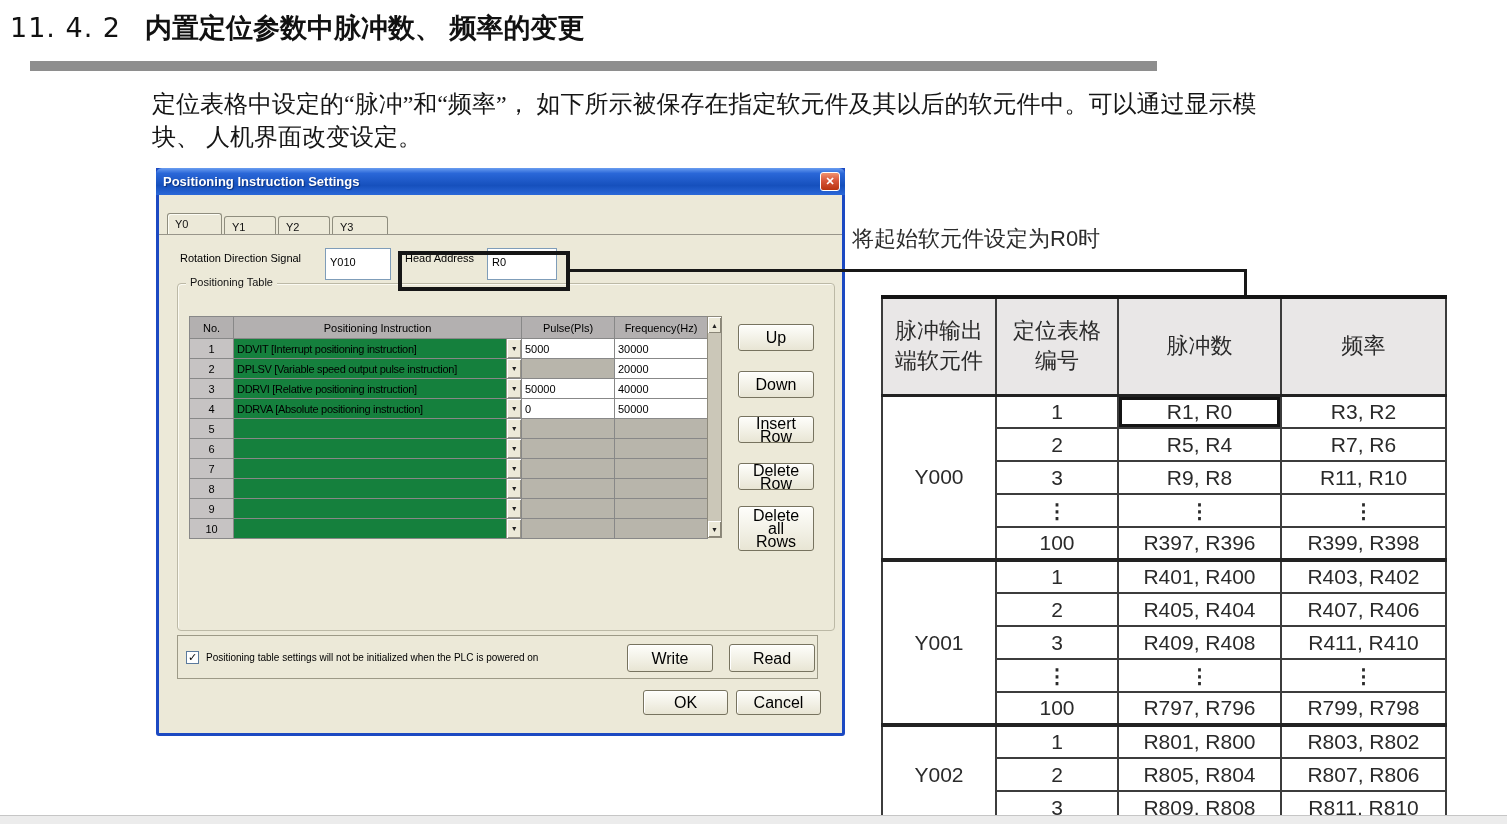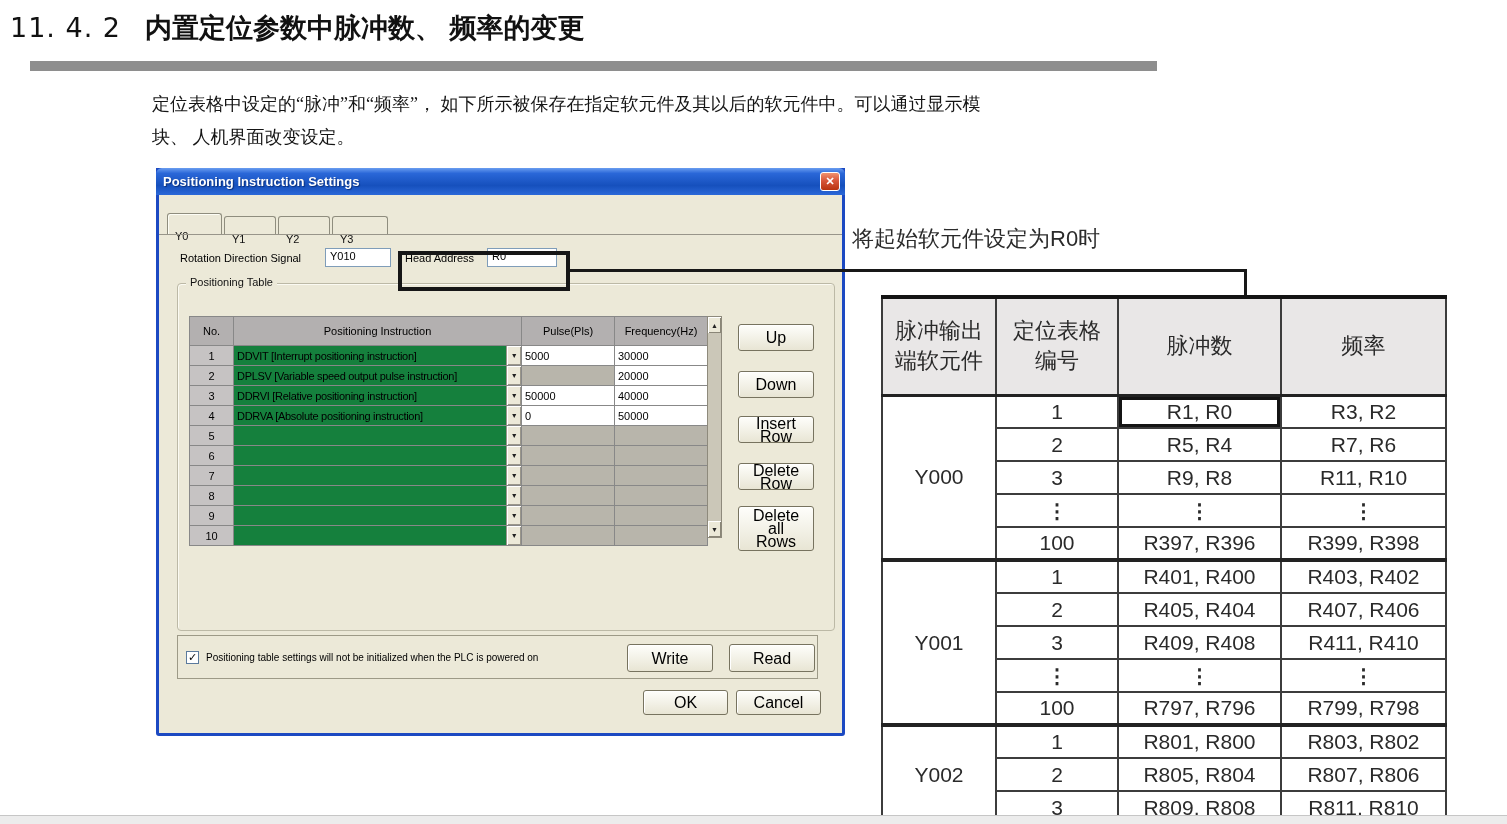--- a/index.html
+++ b/index.html
@@ -6,48 +6,48 @@
   body { background:#fff; }
   .page { position:relative; width:1507px; height:824px; background:#ffffff;
           font-family:"Liberation Sans",sans-serif; overflow:hidden; color:#111; }
 
   
   .heading { position:absolute; left:10px; top:10px; display:flex; gap:24px; align-items:baseline; white-space:nowrap; }
   .sec-num { font-size:27px; font-family:"DejaVu Sans",sans-serif; letter-spacing:1px; }
   .sec-title { font-size:27px; font-weight:bold; }
   .heading-rule { position:absolute; left:30px; top:61px; width:1127px; height:10px; background:#8e8e8e; }
   .body-text { position:absolute; left:152px; top:88px; font-family:"Liberation Serif",serif;
-               font-size:18px; line-height:33px; color:#151515; white-space:nowrap; }
+               font-size:24px; line-height:33px; color:#151515; white-space:nowrap; }
 
   
   .dialog { position:absolute; left:156px; top:168px; width:689px; height:568px;
             background:#ece9d8; border:3px solid #1c49c2; border-radius:0 0 3px 3px; }
   .titlebar { position:absolute; left:-3px; right:-3px; top:-3px; height:27px;
               background:linear-gradient(180deg,#6a9df0 0%,#2a67d8 20%,#1650bd 65%,#2b68d8 100%);
               border-radius:6px 6px 0 0; display:flex; align-items:center; padding:0 5px 0 7px; }
   .title-text { flex:1; color:#fff; font-weight:bold; font-size:13px; text-shadow:1px 1px 1px #0a2f7a; }
   .close-btn { width:20px; height:19px; background:linear-gradient(180deg,#f0926f,#d8563a 45%,#b8330f);
                border:1px solid #fff; border-radius:3px; color:#fff; font-size:11px; font-weight:bold;
                display:flex; align-items:center; justify-content:center; cursor:default; }
 
   .tab { position:absolute; background:#ece9d8; border:1px solid #8f8d7e; border-bottom:none;
-         border-radius:3px 3px 0 0; font-size:11px; padding-left:7px; padding-top:16px; height:19px; top:45px; }
+         border-radius:3px 3px 0 0; font-size:11px; padding-left:7px; padding-top:4px; height:19px; top:45px; }
   .tab.active { top:42px; height:22px; box-shadow:inset 1px 1px 0 #fdfdf5; }
   .tabline { position:absolute; left:0px; top:63px; width:683px; height:1px; background:#98958a; }
 
   .f-label { position:absolute; font-size:11px; color:#000; white-space:nowrap; }
-  .textbox { position:absolute; height:19px; background:#fff; border:1px solid #7f9db9;
-             font-size:11px; padding:1px 4px 0; color:#000; }
+  .textbox { position:absolute; height:32px; background:#fff; border:1px solid #7f9db9;
+             font-size:11px; padding:7px 4px 0; color:#000; }
 
   .groupbox { position:absolute; left:18px; top:112px; width:658px; height:348px;
               border:1px solid #bcb9a6; border-radius:4px; box-shadow:inset 1px 1px 0 #fbfaf2; }
   .groupbox-label { position:absolute; left:8px; top:-8px; background:#ece9d8; padding:0 4px; font-size:11px; }
 
   .ptable { position:absolute; left:11px; top:32px; border-collapse:collapse; table-layout:fixed; }
-  .ptable th { background:#b3b0b0; border:1px solid #888; font-size:11px; font-weight:normal; height:29px; color:#000; }
+  .ptable th { background:#b3b0b0; border:1px solid #888; font-size:11px; font-weight:normal; height:22px; color:#000; }
   .ptable td { border:1px solid #888; font-size:11px; height:20px; padding:0 3px; color:#000; }
   .cell-no { background:#c6c3c3; text-align:center; }
   .cell-instr { background:#15803d; white-space:nowrap; overflow:hidden; position:relative;
                 padding-right:18px !important; letter-spacing:-0.3px; }
   .dd { position:absolute; right:0; top:0; bottom:0; width:15px; background:#ece9d8;
         border-left:1px solid #9a968a; display:flex; align-items:center; justify-content:center;
         font-size:7px; color:#222; box-shadow:inset 1px 1px 0 #fff, inset -1px -1px 0 #9a968a; }
   .cell-val { text-align:left; background:#fff; }
   .cell-val.disabled { background:#b8b5ab; }
 

